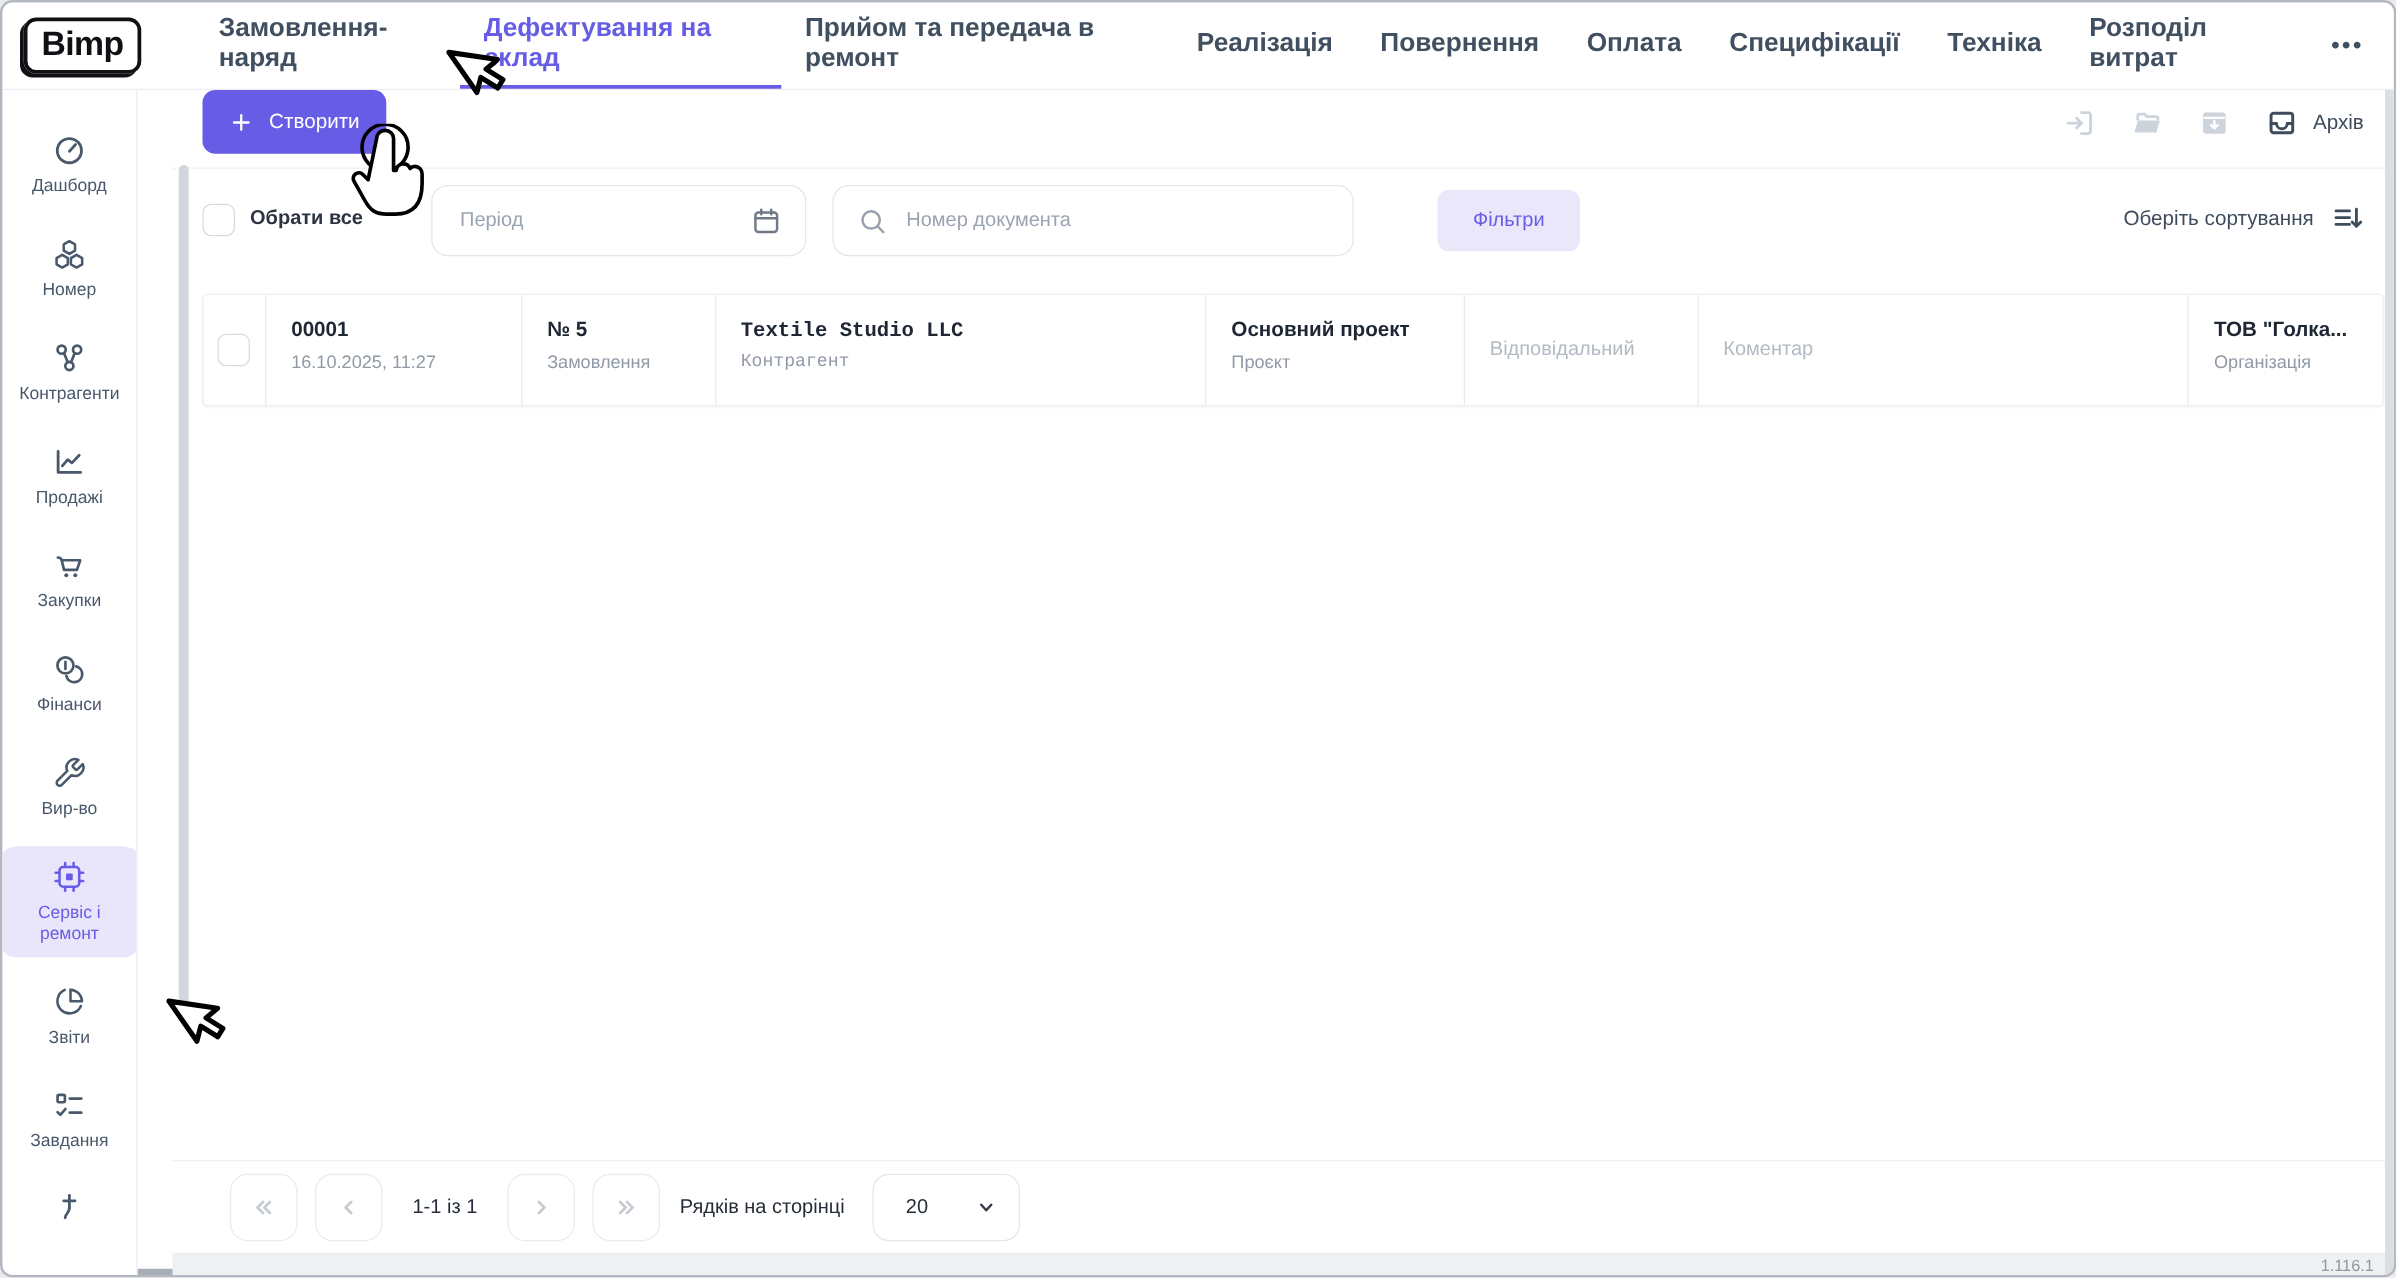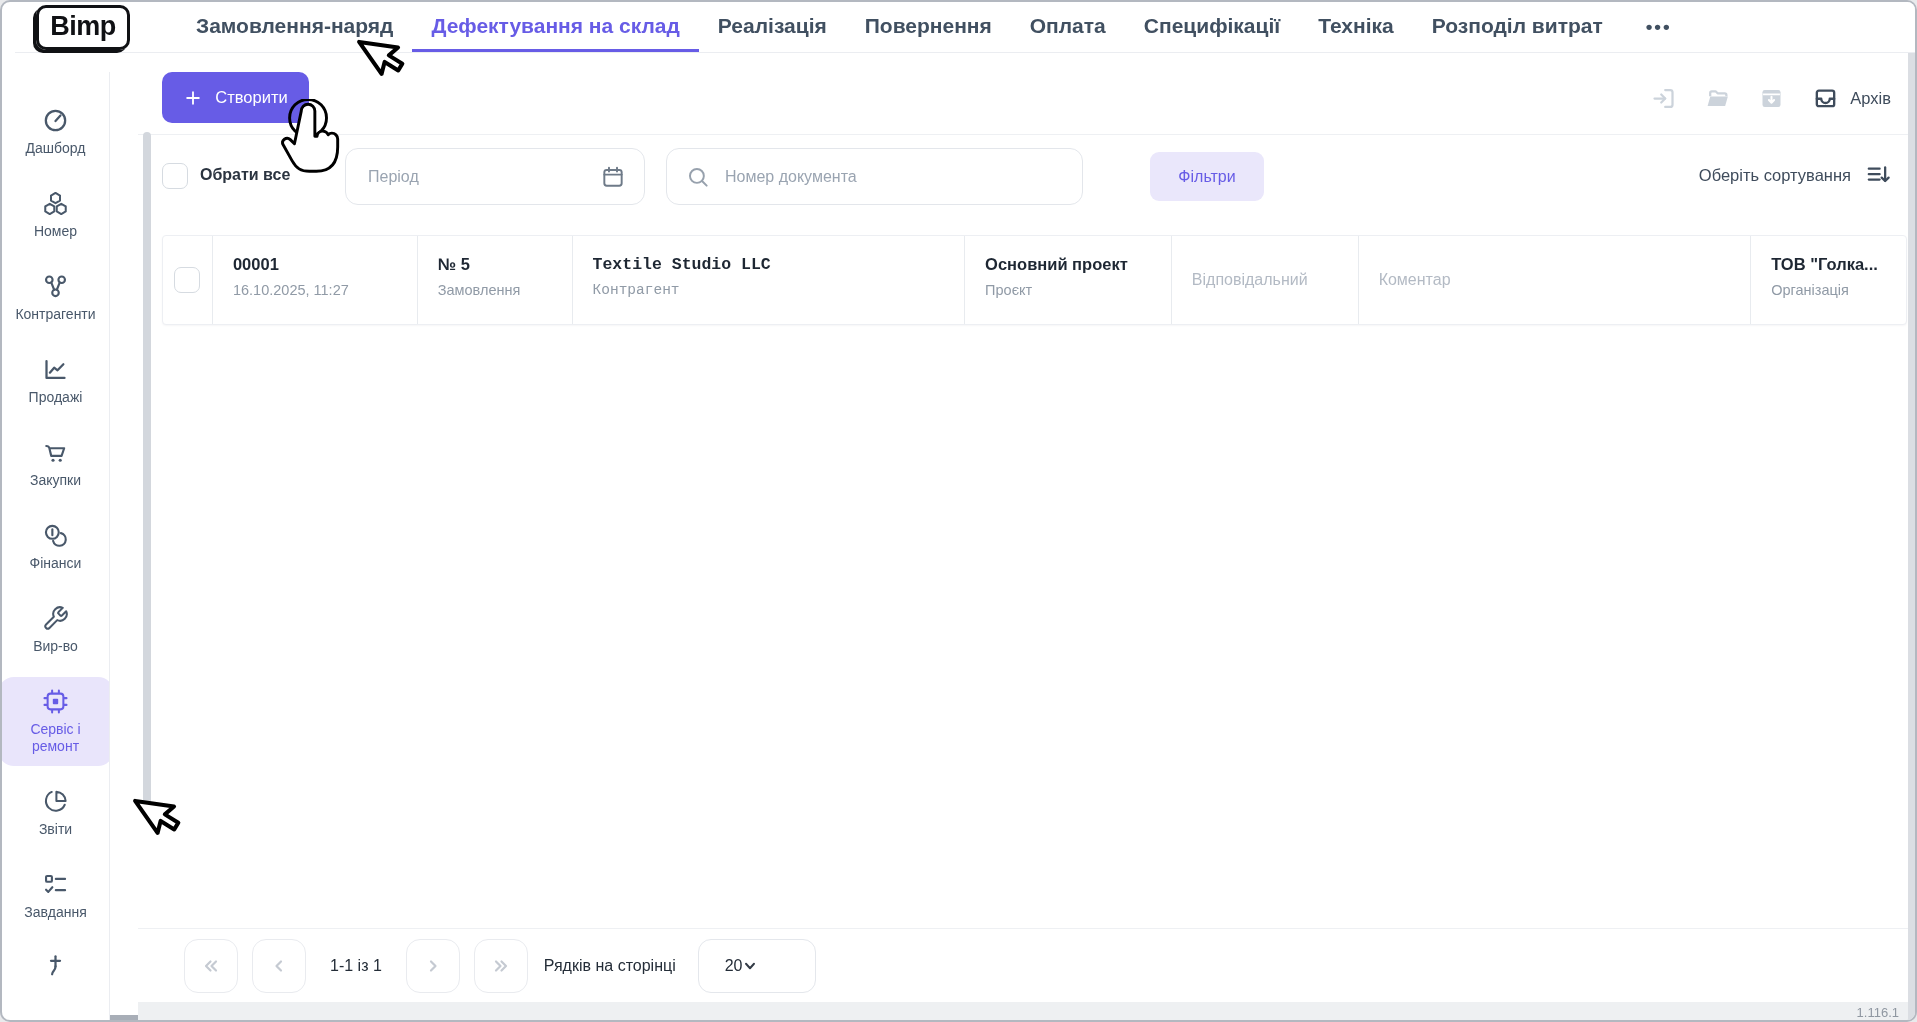--- a/index.html
+++ b/index.html
@@ -3,21 +3,21 @@
 <meta charset="utf-8">
 <style>
   * { margin:0; padding:0; box-sizing:border-box; }
   html,body { background:#e9eaec; font-family:"Liberation Sans", sans-serif; }
   .screen{
     position:relative; width:1917px; height:1022px; background:#fff;
     border:2px solid #b3b8c0; border-radius:10px; overflow:hidden;
     box-shadow: inset 0 -5px 0 #a8aeb7;
   }
   
-  .header{ position:absolute; top:0; left:13px; right:0; height:51px; background:#fff;
+  .header{ position:absolute; top:0; left:0; right:0; height:70px; background:#fff;
     border-bottom:1px solid #ebedf1; display:flex; align-items:stretch; z-index:6;}
   .logo-wrap{ width:136px; display:flex; align-items:center; justify-content:center;}
   .logo{ border:3.5px solid #101114; border-radius:10px; padding:3px 11px 5px;
     font-size:27px; font-weight:700; color:#101114; letter-spacing:-.5px;
     box-shadow:-3px 3px 0 #101114;}
   .tabs{ display:flex; align-items:stretch; margin-left:26px;}
   .tab{ display:flex; align-items:center; padding:0 19px; font-size:21px; font-weight:700;
     color:#415061; cursor:pointer; border-bottom:3px solid transparent;}
   .tab.active{ color:#675ce6; border-bottom-color:#675ce6;}
   .tab-more{ display:flex; align-items:center; padding:0 24px; color:#415061; font-size:19px;
@@ -90,21 +90,21 @@
   .footer{ position:absolute; left:136px; right:7px; top:926px; height:74px; background:#fff;
     border-top:1px solid #eef0f3; display:flex; align-items:center; padding-left:46px; z-index:3;}
   .pg-btn{ width:54px; height:54px; border:1.5px solid #e9ebef; background:#fff; border-radius:14px;
     display:flex; align-items:center; justify-content:center; cursor:pointer;}
   .pg-btn svg{ width:20px; height:20px; stroke:#c5cad2; stroke-width:2.2; fill:none;
     stroke-linecap:round; stroke-linejoin:round;}
   .pg-gap{ width:14px;} .pg-gap2{ width:12px;}
   .pg-range{ font-size:16px; color:#242d38; padding:0 12px; min-width:64px; text-align:center;}
   .pg-label{ font-size:16px; color:#242d38; margin-left:16px;}
   .pg-select{ margin-left:22px; width:118px; height:54px; border:1.5px solid #e4e7ec; border-radius:13px;
-    background:#fff; display:flex; align-items:center; 
+    background:#fff; display:flex; align-items:center; justify-content:space-between;
     padding:0 18px 0 26px; cursor:pointer;}
   .pg-select .val{ font-size:16px; color:#242d38;}
   .pg-select svg{ width:16px; height:16px; stroke:#333b46; stroke-width:2.2; fill:none;
     stroke-linecap:round; stroke-linejoin:round;}
   
   .bottom-strip{ position:absolute; left:136px; right:0; top:1000px; bottom:0; background:#eef0f2; z-index:2;}
   .version{ position:absolute; right:16px; top:1003px; font-size:13px; color:#8f97a1; z-index:3;}
   
   .cursor{ position:absolute; z-index:99; pointer-events:none;}
   .cur-tab{ left:352px; top:38px; transform:rotate(-35deg); transform-origin:2px 2px;}
@@ -116,20 +116,21 @@
 
 <div class="screen">
 
   <div class="header">
     <div class="logo-wrap">
       <div class="logo">Bimp</div>
     </div>
     <nav class="tabs">
       <div class="tab">Замовлення-наряд</div>
       <div class="tab active">Дефектування на склад</div>
+      <div class="tab">Прийом та передача в ремонт</div>
       <div class="tab">Реалізація</div>
       <div class="tab">Повернення</div>
       <div class="tab">Оплата</div>
       <div class="tab">Специфікації</div>
       <div class="tab">Техніка</div>
       <div class="tab">Розподіл витрат</div>
       <div class="tab-more">•••</div>
     </nav>
   </div>
 

